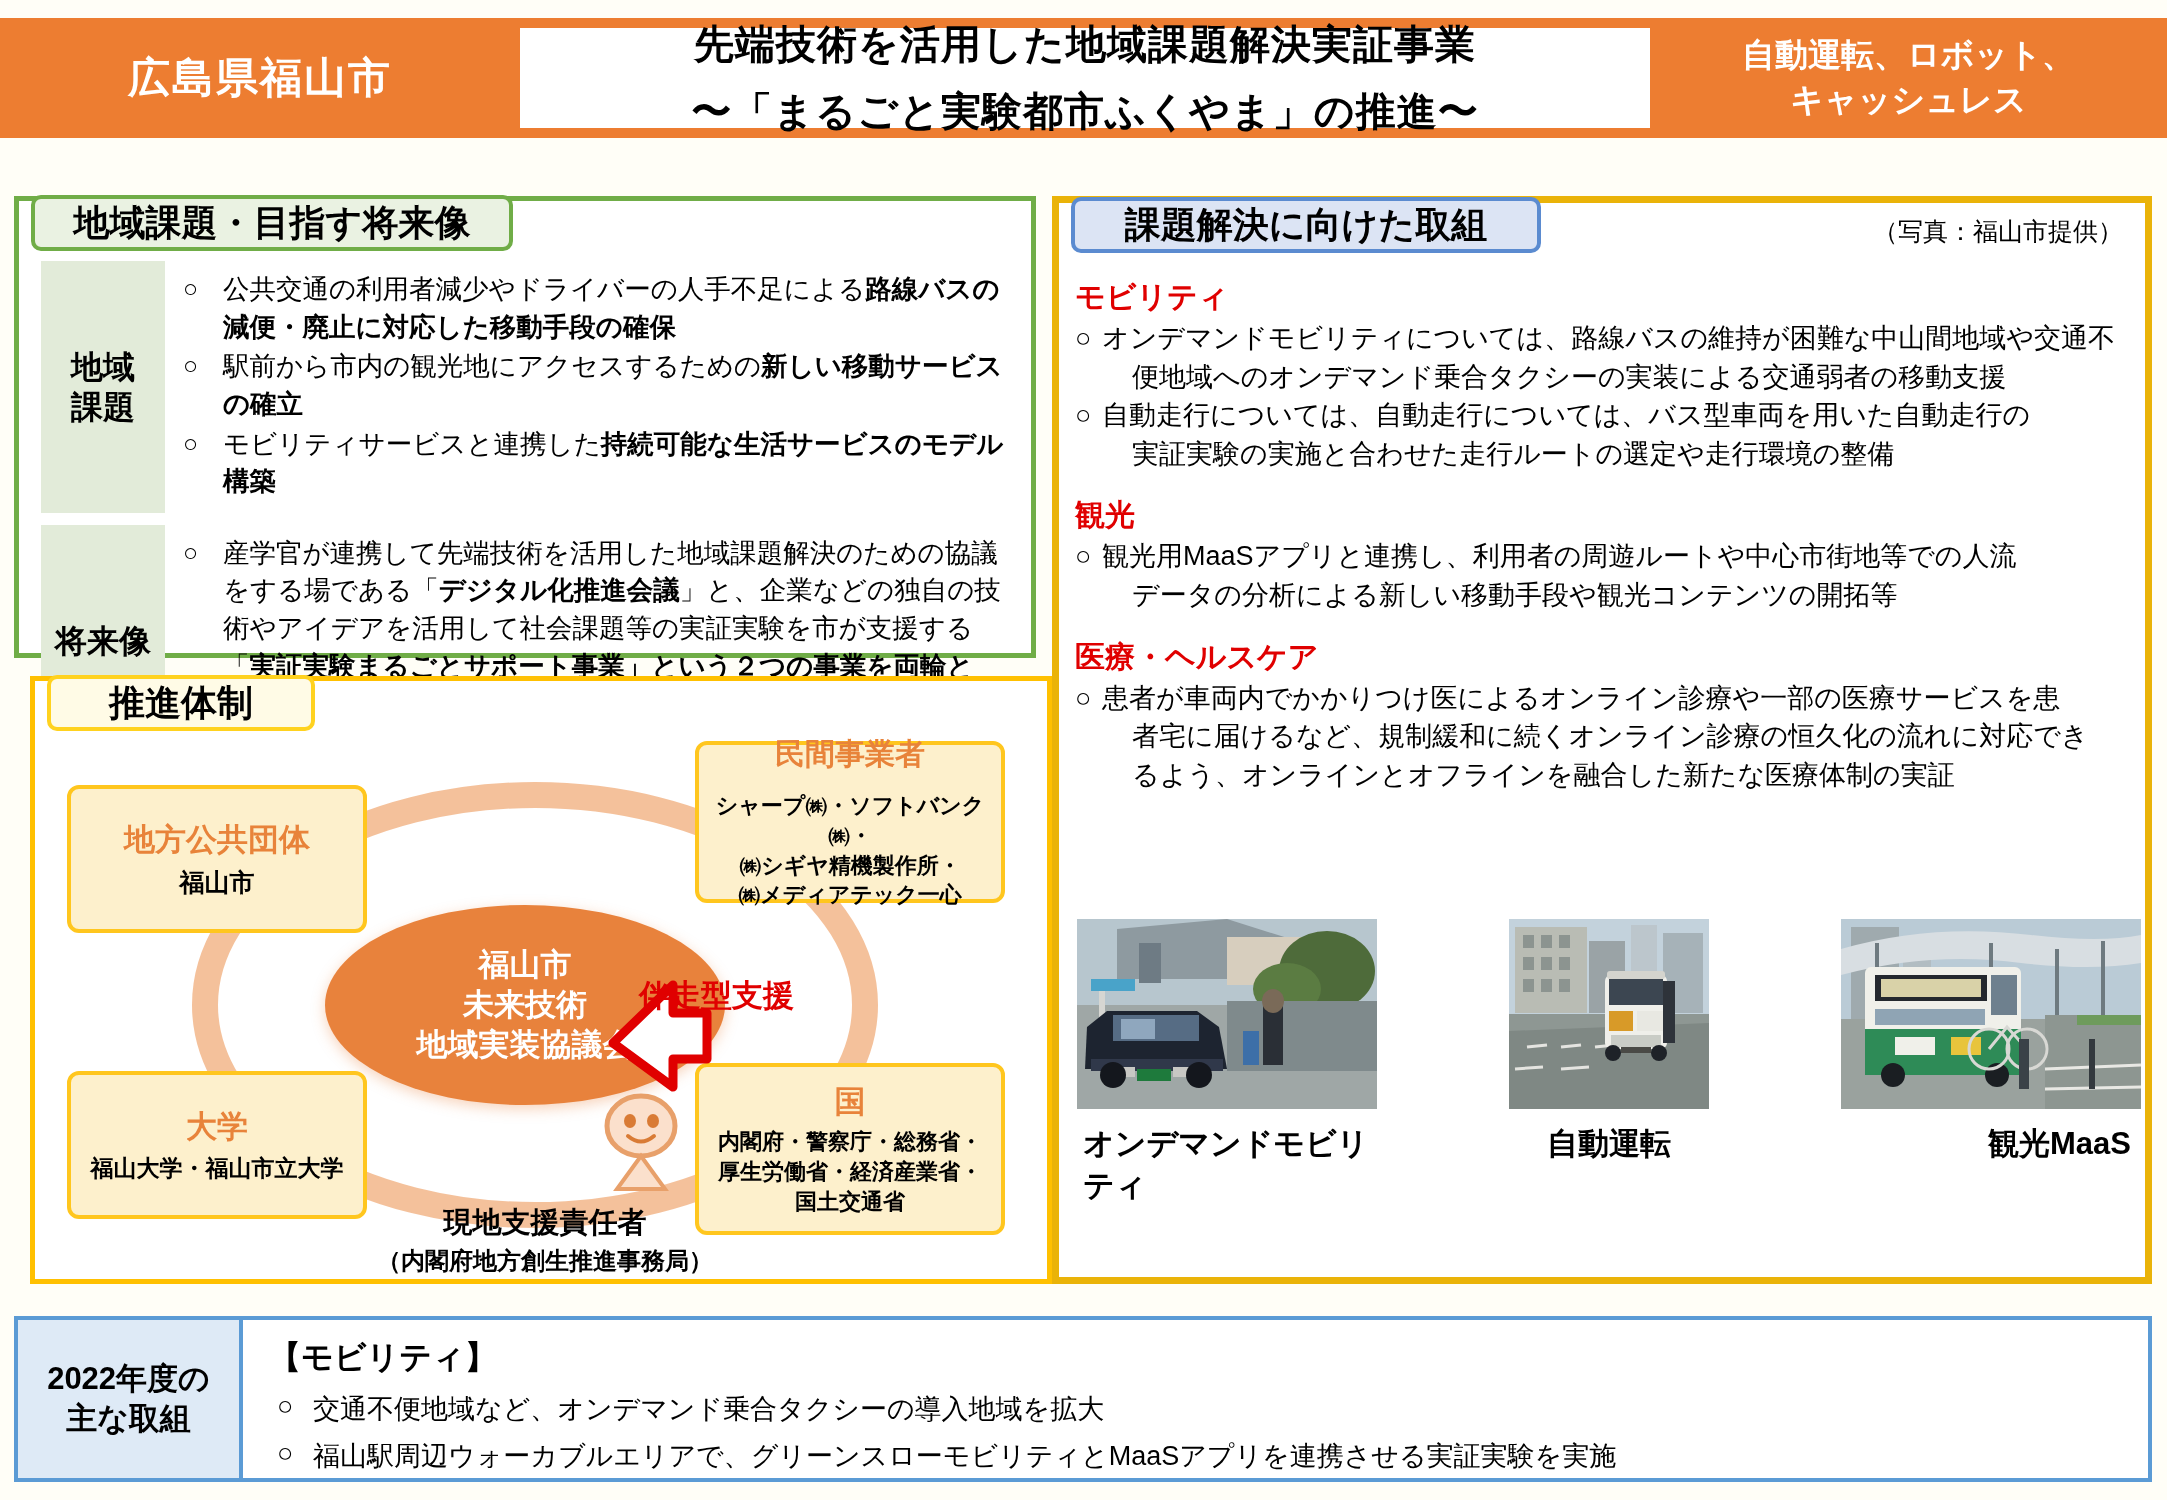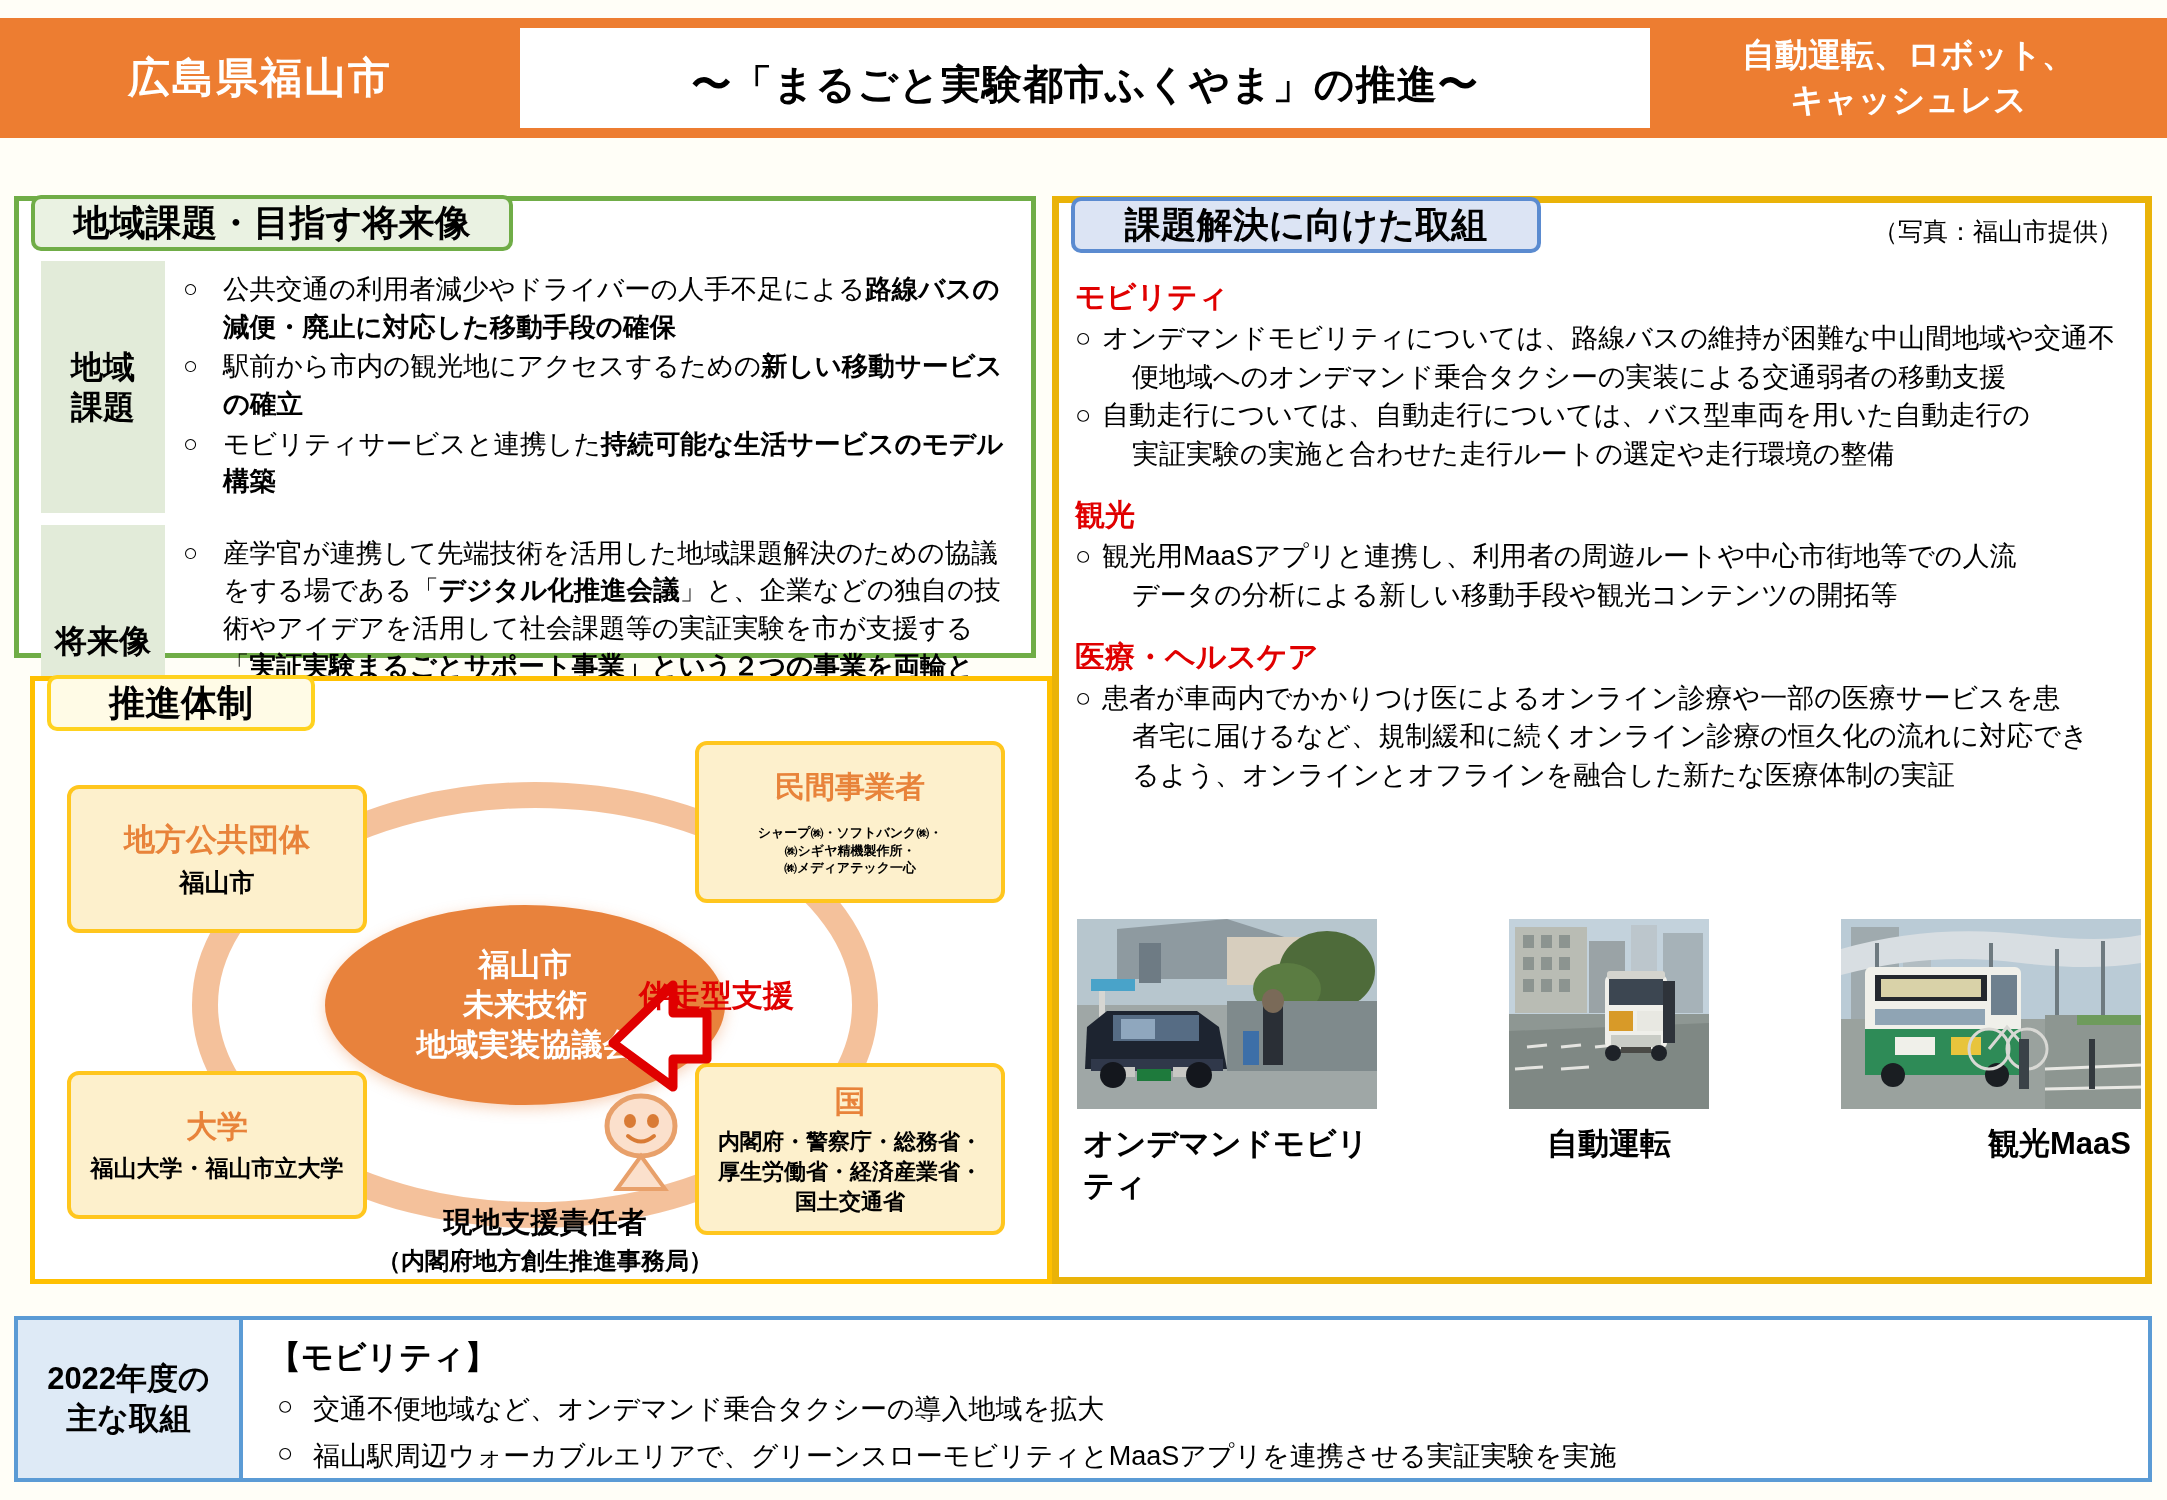--- a/index.html
+++ b/index.html
@@ -103,21 +103,21 @@
   }
   .node .ntitle { color: #E8833A; font-weight: bold; }
   .node .nsub { color: #000; font-weight: bold; }
 
   #node-local  { left: 32px;  top: 52px;  width: 300px; height: 148px; }
   #node-local .ntitle { font-size: 31px; } 
   #node-local .nsub { font-size: 25px; margin-top: 5px; }
 
   #node-private { left: 660px; top: 8px; width: 310px; height: 162px; }
   #node-private .ntitle { font-size: 30px; }
-  #node-private .nsub { font-size: 13px; line-height: 1.35; margin-top: 16px; }
+  #node-private .nsub { font-size: 22px; line-height: 1.35; margin-top: 16px; }
 
   #node-univ  { left: 32px;  top: 338px; width: 300px; height: 148px; }
   #node-univ .ntitle { font-size: 31px; }
   #node-univ .nsub { font-size: 23px; margin-top: 5px; }
 
   #node-nation { left: 660px; top: 330px; width: 310px; height: 172px; }
   #node-nation .ntitle { font-size: 31px; }
   #node-nation .nsub { font-size: 22px; line-height: 1.35; margin-top: 4px; }
 
   .center-ellipse {
@@ -186,20 +186,21 @@
   .bl-mark { flex: 0 0 44px; padding-left: 8px; }
 </style>
 </head>
 <body>
 
 <div class="page">
 
   <div class="header">
     <div class="hdr-left">広島県福山市</div>
     <div class="hdr-center">
+      <div class="l1">先端技術を活用した地域課題解決実証事業</div>
       <div class="l2">〜「まるごと実験都市ふくやま」の推進〜</div>
     </div>
     <div class="hdr-right">
       <div>自動運転、ロボット、</div>
       <div>キャッシュレス</div>
     </div>
   </div>
 
   <div class="panel-green">
     <div class="tab tab-green">地域課題・目指す将来像</div>

